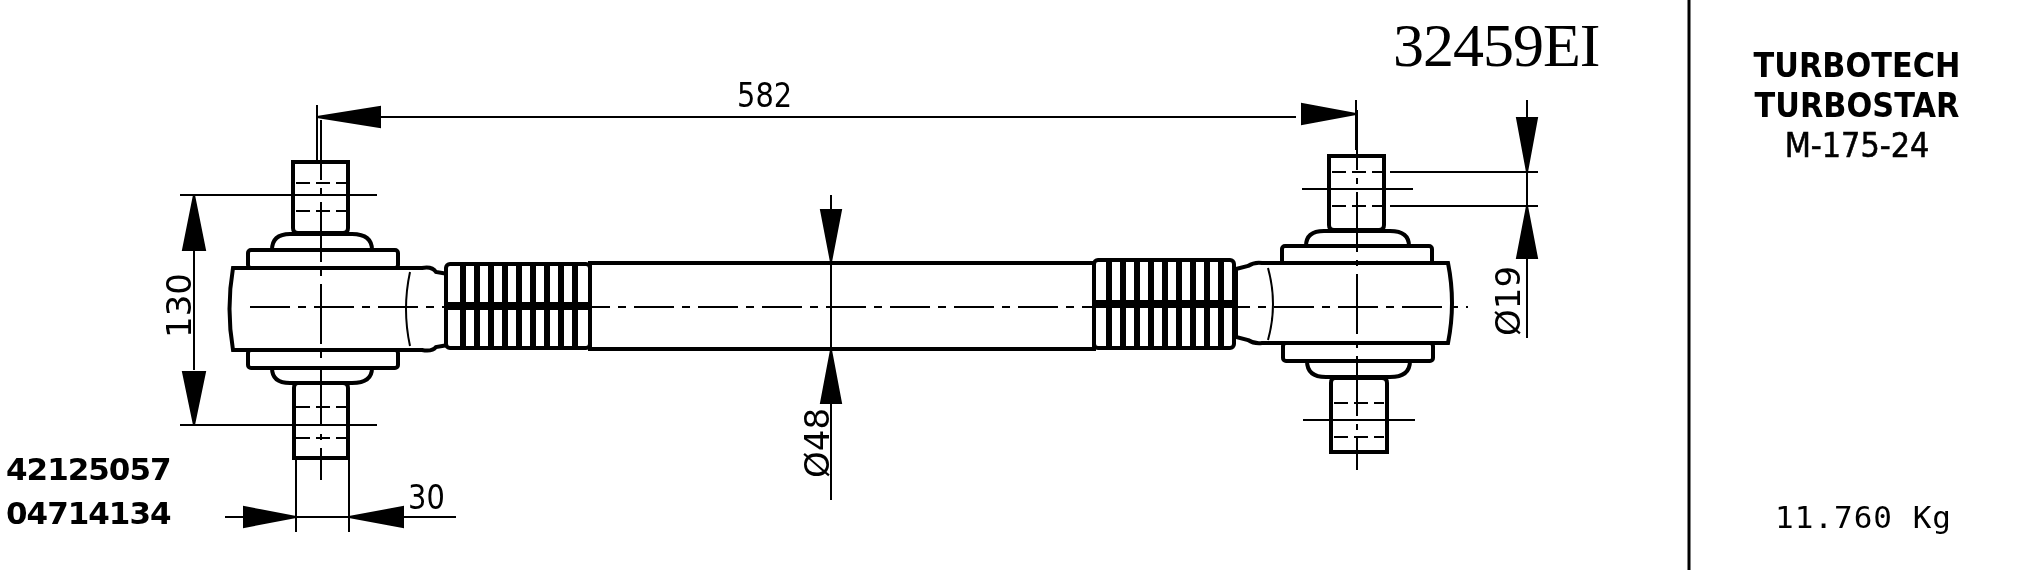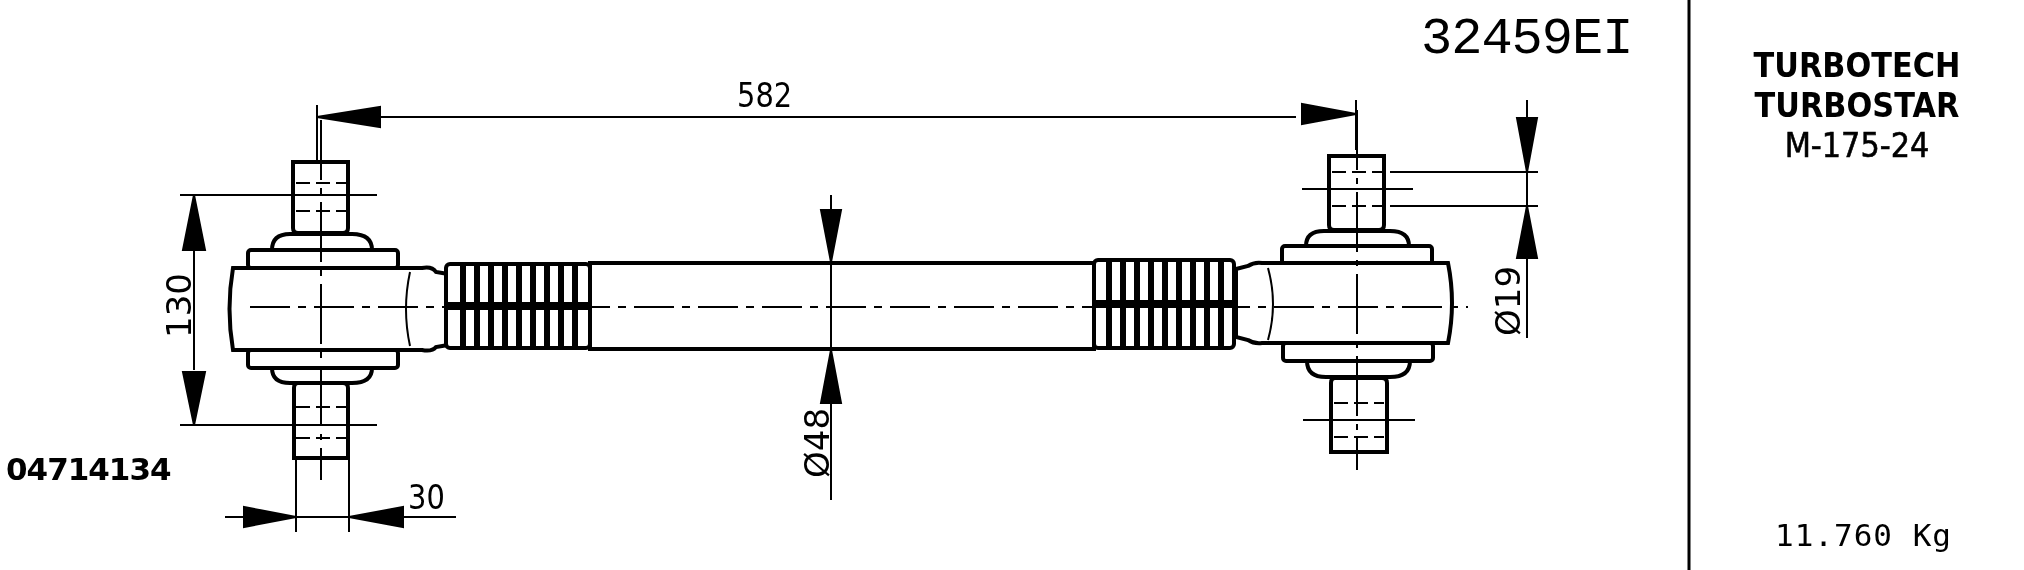--- a/index.html
+++ b/index.html
@@ -1,19 +1,19 @@
 <!DOCTYPE html>
 <html><head>
 <meta charset="utf-8">
 <style>
   html, body { margin: 0; padding: 0; background: #ffffff; }
   body { width: 2024px; height: 570px; position: relative; overflow: hidden; }
   #drawing { position: absolute; left: 0; top: 0; width: 2024px; height: 570px; }
   .txt { position: absolute; color: #000; white-space: nowrap; line-height: 1; }
-  .ref-code { font-family: Liberation Mono, monospace; font-size: 52px; font-weight: normal; letter-spacing: -1px; margin-left: 28px; }
+  .ref-code { font-family: Liberation Serif, serif; font-size: 62px; font-weight: normal; letter-spacing: -1px; }
   .brand { font-family: "DejaVu Sans", sans-serif; font-weight: bold; font-size: 33px; text-align: center; width: 300px; line-height: 40px; transform: scaleX(0.92); transform-origin: center top; }
   .partno { font-family: "DejaVu Sans", sans-serif; font-weight: bold; font-size: 31px; line-height: 43.5px; letter-spacing: -1px; }
   .weight { font-family: "DejaVu Sans Mono", monospace; font-size: 31px; font-weight: normal; letter-spacing: 1px; }
   .dim { font-family: "DejaVu Sans", sans-serif; font-size: 34px; font-weight: normal; }
   .dim-rot { transform-origin: center center; transform: rotate(-90deg); }
 </style>
 </head>
 <body>
 
 <svg id="drawing" viewBox="0 0 2024 570" xmlns="http://www.w3.org/2000/svg">
@@ -158,23 +158,24 @@
 </svg>
 
 <div class="txt ref-code" style="left:1393px; top:14px;">32459EI</div>
 
 <div class="txt brand" style="left:1707px; top:46px;">
   <div>TURBOTECH</div>
   <div>TURBOSTAR</div>
   <div style="font-weight:normal; -webkit-text-stroke:0.6px #000;">M-175-24</div>
 </div>
 
-<div class="txt weight" style="left:1775px; top:520px;">11.760 Kg</div>
+<div class="txt weight" style="left:1775px; top:502px;">11.760 Kg</div>
 
 <div class="txt partno" style="left:6px; top:448px;">
+  <div>42125057</div>
   <div>04714134</div>
 </div>
 
 <div class="txt dim" style="left:737px; top:78px; transform:scaleX(0.85); transform-origin:left top;">582</div>
 
 <div class="txt dim dim-rot" style="left:148px; top:290px; width:62px; text-align:center;">130</div>
 
 <div class="txt dim" style="left:408px; top:480px; transform:scaleX(0.85); transform-origin:left top;">30</div>
 
 <div class="txt dim dim-rot" style="left:777px; top:426px; width:80px; text-align:center;">Ø48</div>

